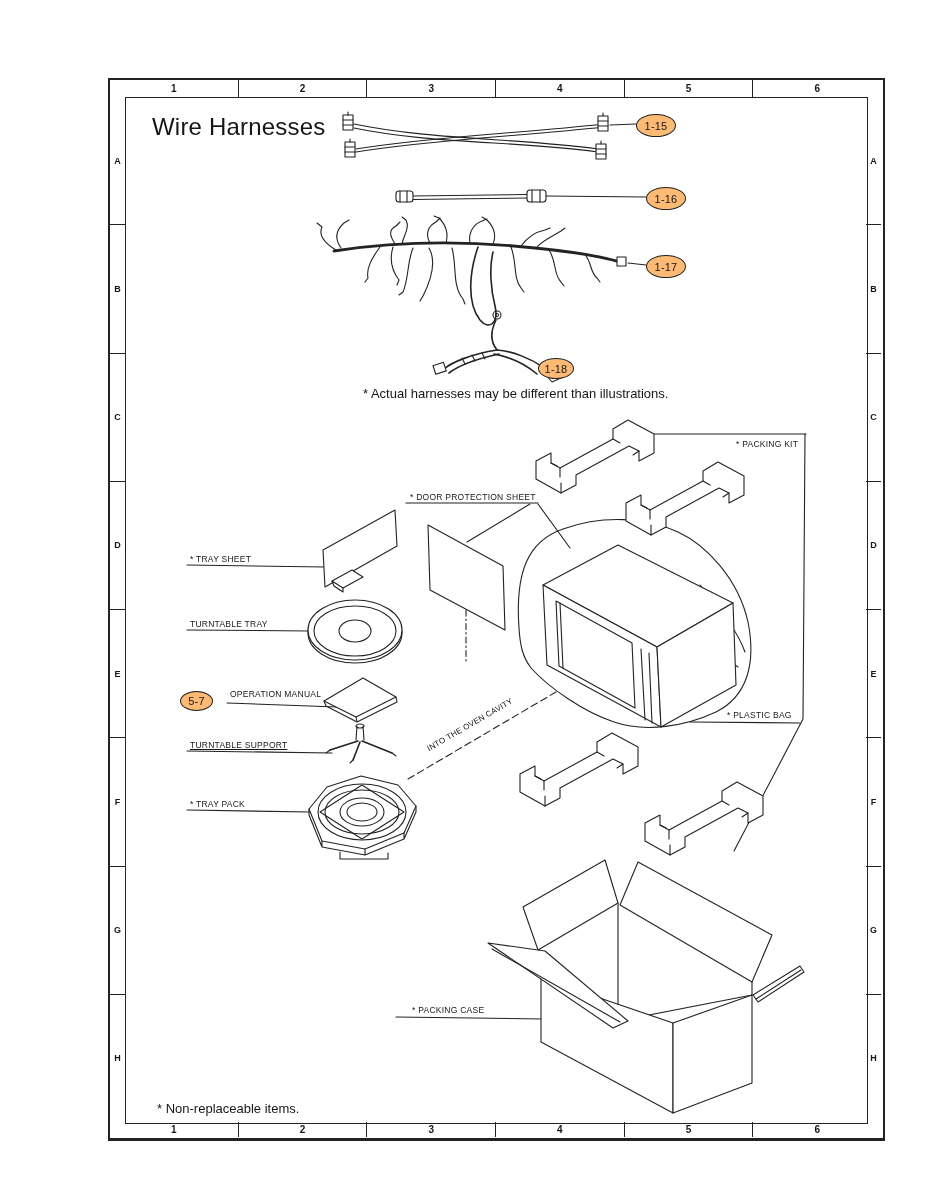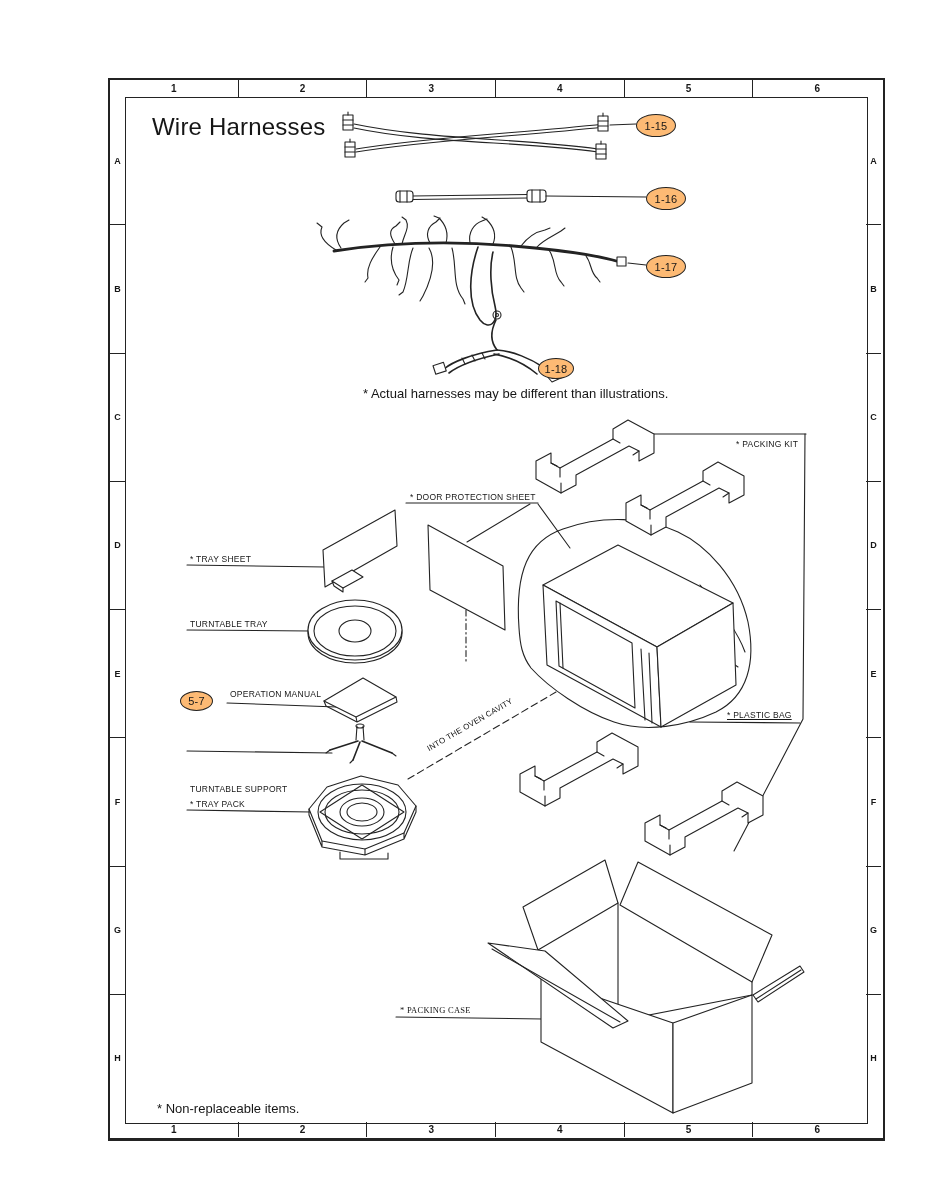--- a/index.html
+++ b/index.html
@@ -251,25 +251,25 @@
   </div>
 
   <div class="abs title" style="left:152px; top:113px;">Wire Harnesses</div>
   <div class="abs note" style="left:363px; top:386px;">* Actual harnesses may be different than illustrations.</div>
 
   <div class="abs lbl" style="left:736px; top:423px;margin-top:16px;">* PACKING KIT</div>
   <div class="abs lbl" style="left:410px; top:492px;">* DOOR PROTECTION SHEET</div>
   <div class="abs lbl" style="left:190px; top:554px;">* TRAY SHEET</div>
   <div class="abs lbl" style="left:190px; top:619px;">TURNTABLE TRAY</div>
   <div class="abs lbl" style="left:230px; top:689px;">OPERATION MANUAL</div>
-  <div class="abs lbl" style="left:190px; top:784px;">TURNTABLE SUPPORT</div>
+  <div class="abs lbl" style="left:190px; top:740px;text-decoration:underline;">TURNTABLE SUPPORT</div>
   <div class="abs lbl" style="left:190px; top:799px;">* TRAY PACK</div>
-  <div class="abs lbl" style="left:727px; top:710px;text-decoration:underline;">* PLASTIC BAG</div>
+  <div class="abs lbl" style="left:727px; top:710px;">* PLASTIC BAG</div>
   <div class="abs lbl rot" style="left:430px; top:744px; font-size:8px;">INTO THE OVEN CAVITY</div>
-  <div class="abs lbl" style="left:400px; top:1005px;font-family:Liberation Serif, serif;">* PACKING CASE</div>
+  <div class="abs lbl" style="left:412px; top:1005px;">* PACKING CASE</div>
 
   <div class="abs note" style="left:157px; top:1101px;">* Non-replaceable items.</div>
 
   <div class="abs callout" style="left:636px; top:114px; width:38px; height:21px;">1-15</div>
   <div class="abs callout" style="left:646px; top:187px; width:38px; height:21px;text-align:right;">1-16</div>
   <div class="abs callout" style="left:646px; top:255px; width:38px; height:21px;">1-17</div>
   <div class="abs callout" style="left:538px; top:358px; width:34px; height:19px;">1-18</div>
   <div class="abs callout" style="left:180px; top:691px; width:31px; height:18px;">5-7</div>
 
 </div>

